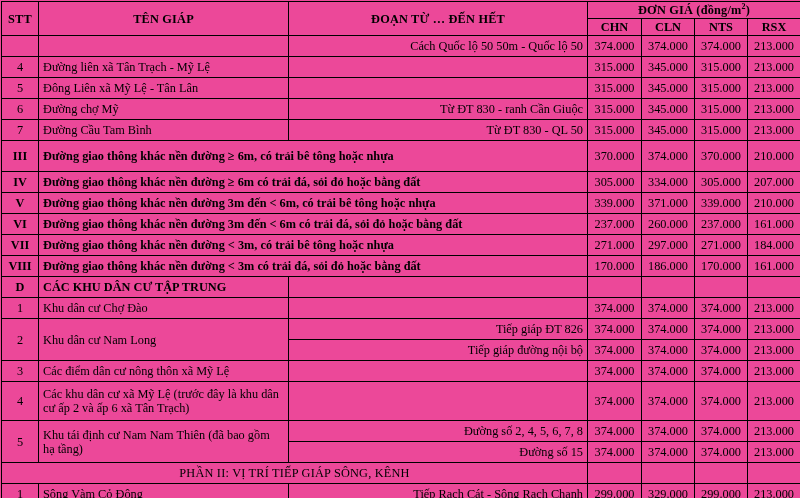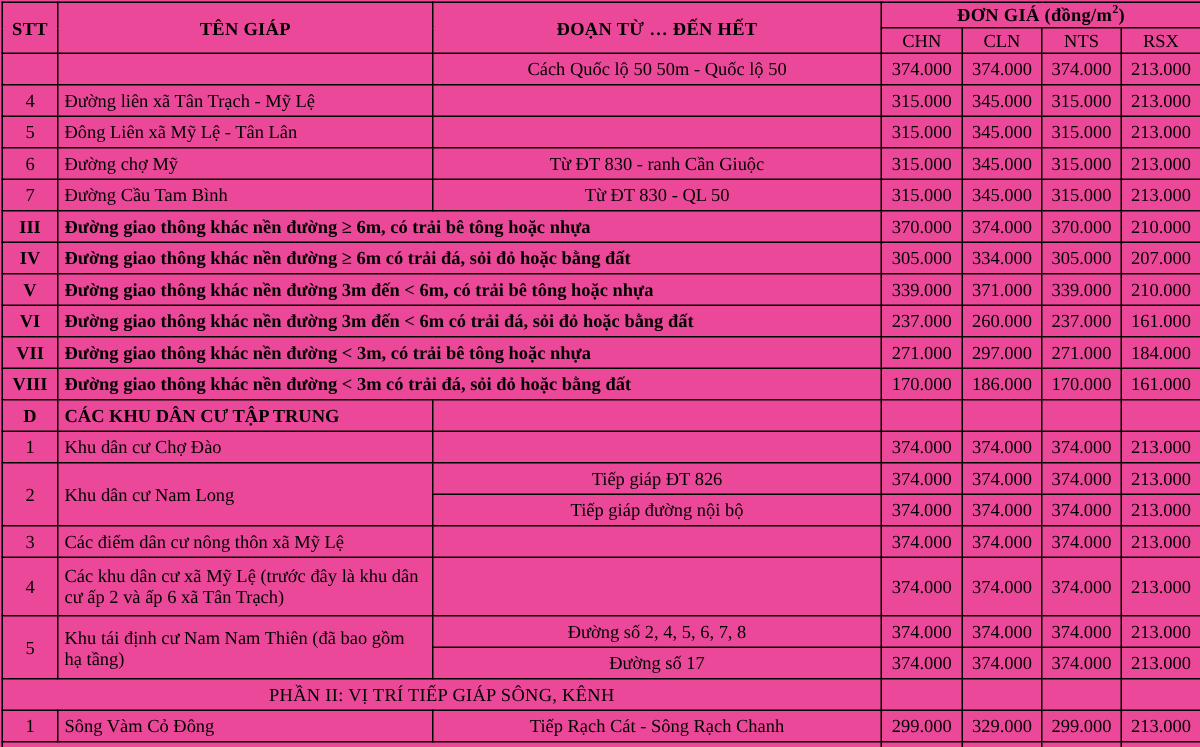--- a/index.html
+++ b/index.html
@@ -46,32 +46,32 @@
 
   
   .hdr {
     text-align: center;
     font-weight: bold;
     font-size: 12.6px;
     letter-spacing: 0.2px;
   }
   .hdr-sub {
     text-align: center;
-    font-weight: normal;
+    font-weight: bold;
     font-size: 12.4px;
   }
   .hdr-group { font-size: 12.6px; }
   .hdr-group sup { font-size: 8px; vertical-align: super; line-height: 0; }
 
   
   .idx      { text-align: center; font-size: 12.3px; }
   .idx-b    { text-align: center; font-weight: bold; font-size: 12.3px; }
   .nm       { text-align: left; }
   .nm-b     { text-align: left; font-weight: bold; }
-  .seg      { text-align: center; }
+  .seg      { text-align: right; }
   .num      { text-align: center; font-size: 12.3px; white-space: nowrap; }
   .sect     { text-align: center; font-weight: normal; font-size: 12.8px; padding-left: 8px; letter-spacing: 0.2px; }
   .two-line { line-height: 1.18; margin-left: 31px; }
 </style>
 </head>
 <body>
 
 <div id="sheet">
   <table class="price-table">
     <colgroup>
@@ -138,21 +138,21 @@
         </tr>
         <tr style="height: 21px;">
           <td class="idx">7</td>
           <td class="nm">Đường Cầu Tam Bình</td>
           <td class="seg">Từ ĐT 830 - QL 50</td>
           <td class="num">315.000</td>
           <td class="num">345.000</td>
           <td class="num">315.000</td>
           <td class="num">213.000</td>
         </tr>
-        <tr style="height: 21px;">
+        <tr style="height: 31px;">
           <td class="idx-b">III</td>
           <td class="nm-b" colspan="2">Đường giao thông khác nền đường ≥ 6m, có trải bê tông hoặc nhựa</td>
           <td class="num">370.000</td>
           <td class="num">374.000</td>
           <td class="num">370.000</td>
           <td class="num">210.000</td>
         </tr>
         <tr style="height: 21px;">
           <td class="idx-b">IV</td>
           <td class="nm-b" colspan="2">Đường giao thông khác nền đường ≥ 6m có trải đá, sỏi đỏ hoặc bằng đất</td>
@@ -248,21 +248,21 @@
         <tr style="height: 21px;">
           <td class="idx" rowspan="2">5</td>
           <td class="nm two-line" rowspan="2">Khu tái định cư Nam Nam Thiên (đã bao gồm hạ tầng)</td>
           <td class="seg">Đường số 2, 4, 5, 6, 7, 8</td>
           <td class="num">374.000</td>
           <td class="num">374.000</td>
           <td class="num">374.000</td>
           <td class="num">213.000</td>
         </tr>
         <tr style="height: 21px;">
-          <td class="seg">Đường số 17</td>
+          <td class="seg">Đường số 15</td>
           <td class="num">374.000</td>
           <td class="num">374.000</td>
           <td class="num">374.000</td>
           <td class="num">213.000</td>
         </tr>
         <tr style="height: 21px;">
           <td class="sect" colspan="3">PHẦN II: VỊ TRÍ TIẾP GIÁP SÔNG, KÊNH</td>
           <td class="num"></td>
           <td class="num"></td>
           <td class="num"></td>

